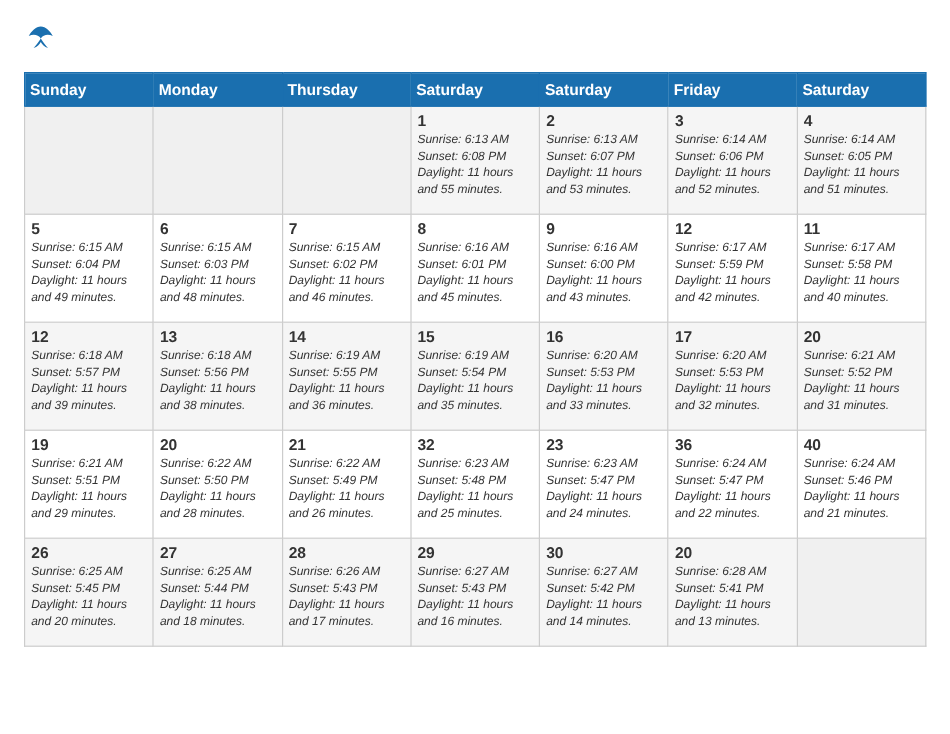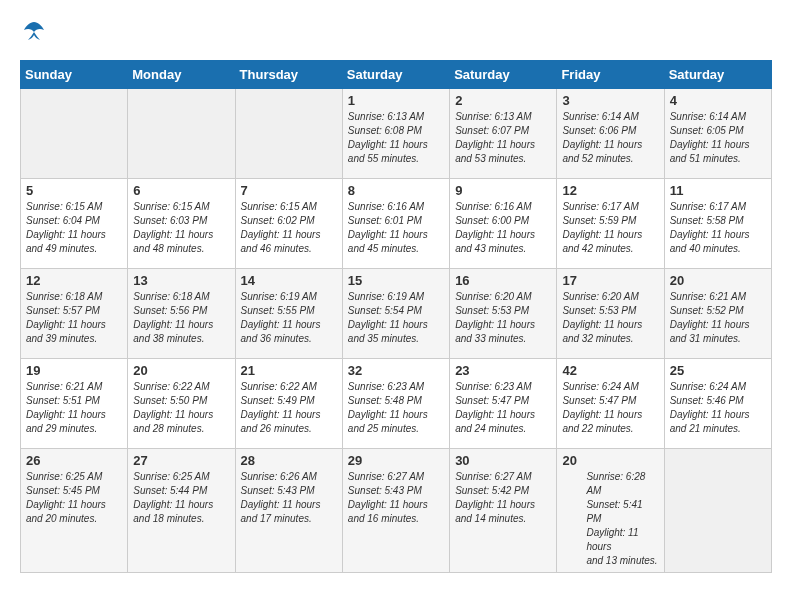--- a/index.html
+++ b/index.html
@@ -290,28 +290,28 @@
 and 25 minutes.</div>
         </td>
         <td>
           <span class="day-num">23</span>
           <div class="day-info" style="white-space: pre-line;">Sunrise: 6:23 AM
 Sunset: 5:47 PM
 Daylight: 11 hours
 and 24 minutes.</div>
         </td>
         <td>
-          <span class="day-num">42</span>
+          <span class="day-num">36</span>
           <div class="day-info" style="white-space: pre-line;">Sunrise: 6:24 AM
 Sunset: 5:47 PM
 Daylight: 11 hours
 and 22 minutes.</div>
         </td>
         <td>
-          <span class="day-num">25</span>
+          <span class="day-num">40</span>
           <div class="day-info" style="white-space: pre-line;">Sunrise: 6:24 AM
 Sunset: 5:46 PM
 Daylight: 11 hours
 and 21 minutes.</div>
         </td>
       </tr>
       <tr>
         <td>
           <span class="day-num">26</span>
           <div class="day-info" style="white-space: pre-line;">Sunrise: 6:25 AM
@@ -342,21 +342,21 @@
         </td>
         <td>
           <span class="day-num">30</span>
           <div class="day-info" style="white-space: pre-line;">Sunrise: 6:27 AM
 Sunset: 5:42 PM
 Daylight: 11 hours
 and 14 minutes.</div>
         </td>
         <td>
           <span class="day-num">20</span>
-          <div class="day-info" style="white-space: pre-line; margin-left: 24px;">Sunrise: 6:28 AM
+          <div class="day-info" style="white-space: pre-line;">Sunrise: 6:28 AM
 Sunset: 5:41 PM
 Daylight: 11 hours
 and 13 minutes.</div>
         </td>
         <td class="empty-cell"></td>
       </tr>
     </tbody>
 </table>
 
 </body></html>

